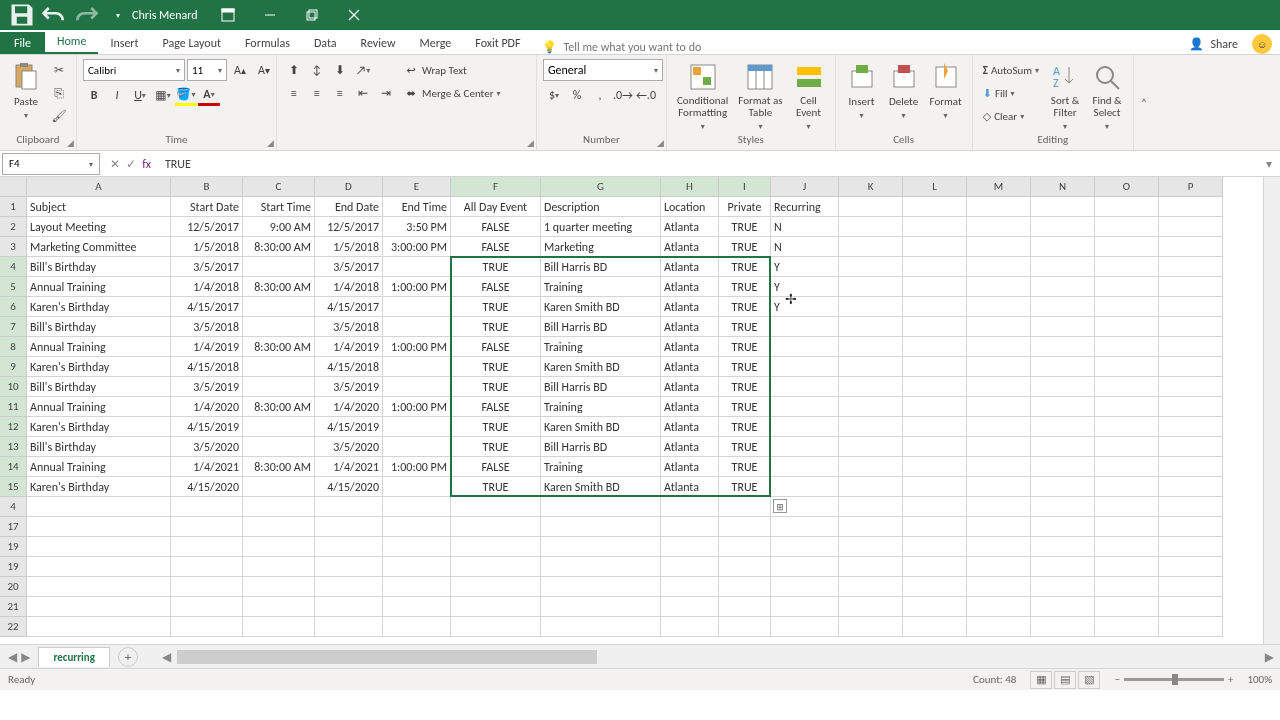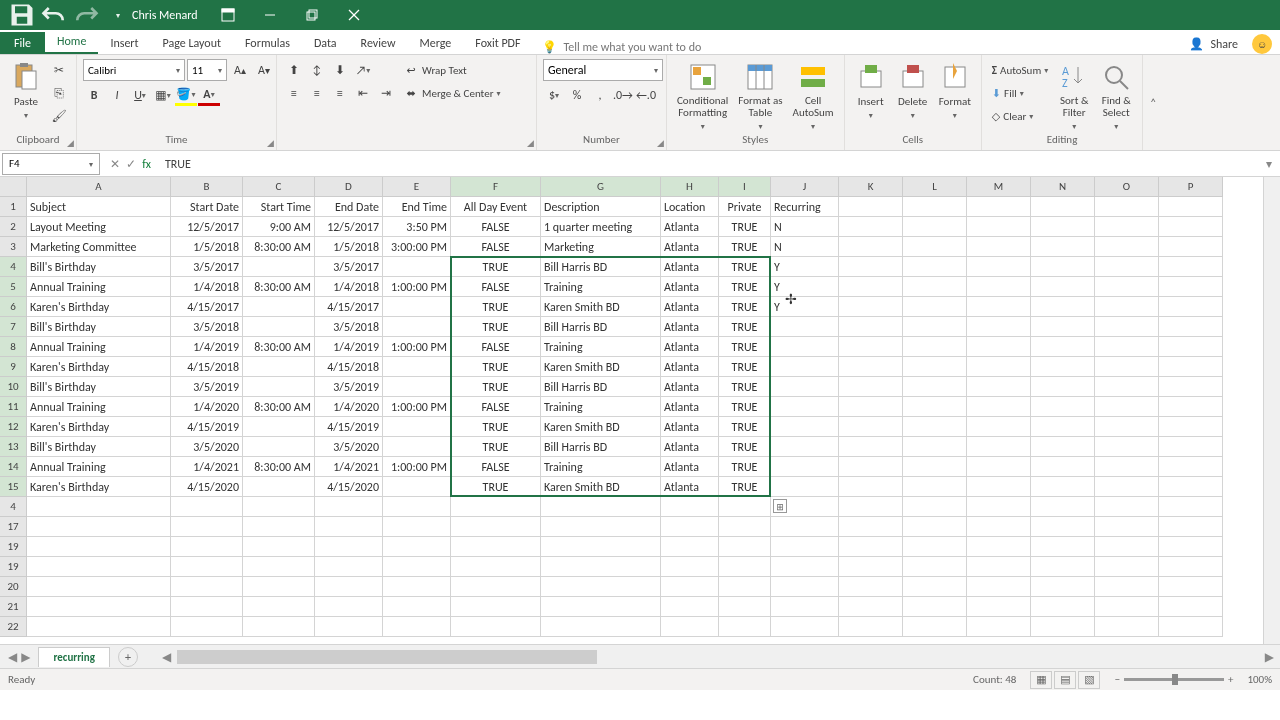--- a/index.html
+++ b/index.html
@@ -29,21 +29,21 @@
 .icon16{width:16px;height:16px;display:flex;align-items:center;justify-content:center}
 .font-picker{display:flex;gap:2px}
 .font-name{width:102px;height:22px;border:1px solid #ababab;background:#fff;padding:0 4px;font-size:11px;display:flex;align-items:center;justify-content:space-between}
 .font-size{width:40px;height:22px;border:1px solid #ababab;background:#fff;padding:0 4px;font-size:11px;display:flex;align-items:center;justify-content:space-between}
 .btn-row{display:flex;gap:1px}
 .tbtn{width:22px;height:22px;display:flex;align-items:center;justify-content:center;font-size:12px;color:#444}
 .collapse{width:20px;display:flex;align-items:center;justify-content:center;color:#666}
 .formula-bar{height:26px;display:flex;align-items:center;border-bottom:1px solid #d4d4d4;background:#fff}
 .name-box{width:98px;height:22px;border:1px solid #ababab;margin:2px;display:flex;align-items:center;padding:0 6px;font-size:11px;justify-content:space-between}
 .fx-btns{display:flex;gap:6px;padding:0 8px;color:#888;align-items:center}
-.fx{color:#15803d}
+.fx{color:#701a75}
 .formula-input{flex:1;padding:0 6px;font-size:12px;color:#444}
 .grid-area{position:relative;height:467px;overflow:hidden;background:#fff}
 .corner{position:absolute;left:0;top:0;width:27px;height:20px;background:#e6e6e6;border-right:1px solid #ccc;border-bottom:1px solid #ccc}
 .col-headers{position:absolute;left:27px;top:0;height:20px;display:flex}
 .ch{background:#e6e6e6;border-right:1px solid #ccc;border-bottom:1px solid #ccc;display:flex;align-items:center;justify-content:center;font-size:11px;color:#444}
 .ch.sel{background:#d3e5d3}
 .row-headers{position:absolute;left:0;top:20px;width:27px}
 .rh{height:20px;background:#e6e6e6;border-right:1px solid #ccc;border-bottom:1px solid #ccc;display:flex;align-items:center;justify-content:center;font-size:11px;color:#444}
 .rh.sel{background:#d3e5d3}
 .cells{position:absolute;left:27px;top:20px}
@@ -272,21 +272,21 @@
           <span style="white-space:pre-line;text-align:center;line-height:1.1">Format as
 Table</span>
           <span class="dd">▾</span>
         </div>
       <div class="big-btn">
           <svg viewBox="0 0 32 32">
             <rect x="4" y="6" width="24" height="8" fill="#ffc000"></rect>
             <rect x="4" y="18" width="24" height="8" fill="#70ad47"></rect>
           </svg>
           <span style="white-space:pre-line;text-align:center;line-height:1.1">Cell
-AutoSum</span>
+Event</span>
           <span class="dd">▾</span>
         </div>
     </div>
     <div class="group-label">Styles</div>
   </div>
 
   <div class="group">
     <div class="group-body">
       <div class="big-btn">
           <svg viewBox="0 0 32 32">

